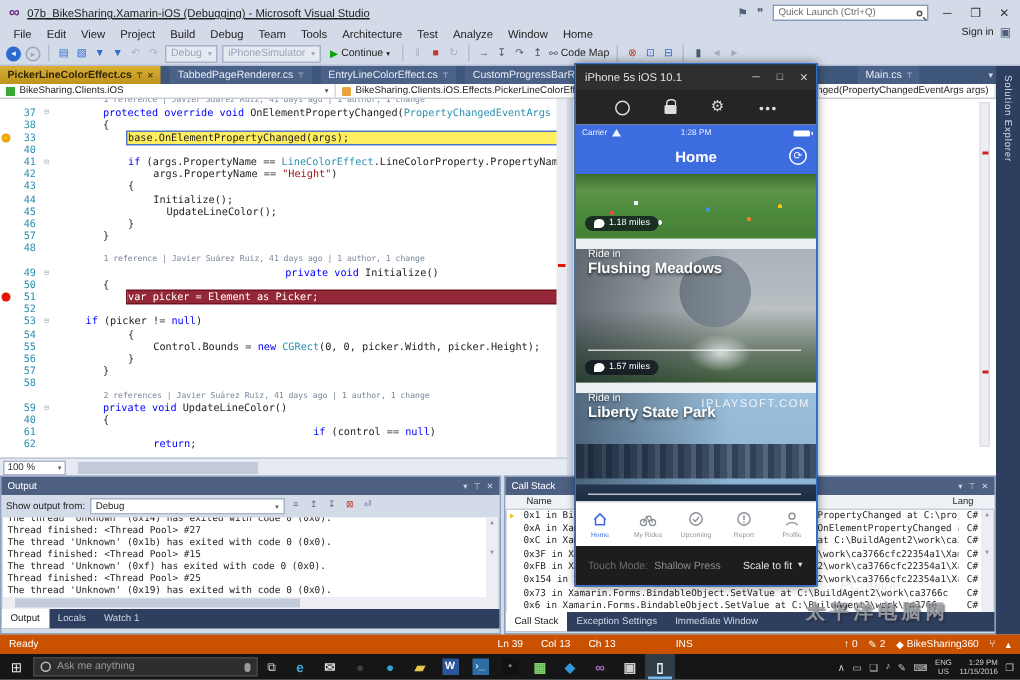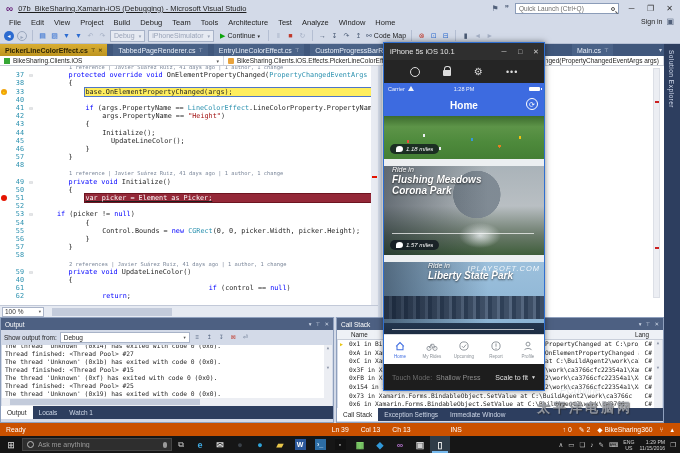--- a/index.html
+++ b/index.html
@@ -156,40 +156,40 @@
   #phone { position:absolute; left:0; top:40px; width:160px; bottom:26px; background:#eceff1; overflow:hidden; }
   #p-status { height:11px; background:#3d6be0; color:#eef2fc; font-size:5.5px; display:flex; align-items:center; padding:0 4px; gap:3px; }
   .wifi { width:0; height:0; border-left:3px solid transparent; border-right:3px solid transparent; border-bottom:5px solid #eef2fc; }
   #p-time { position:absolute; left:0; right:0; text-align:center; }
   .batt { margin-left:auto; width:11px; height:4px; background:#fff; border-radius:1px; position:relative; }
   .batt::after { content:''; position:absolute; right:-2px; top:1px; width:1.5px; height:2px; background:#fff; }
   #p-nav { height:22px; background:#3d6be0; color:#fff; display:flex; align-items:center; justify-content:center; position:relative; }
   #p-nav .nav-title { font-size:10px; font-weight:bold; }
   #p-nav .sync { position:absolute; right:6px; top:4px; width:12px; height:12px; border:1px solid #fff; border-radius:50%; color:#fff; font-size:7px; line-height:11px; text-align:center; }
   #sim-cards { position:absolute; top:33px; left:0; right:0; bottom:30px; overflow:hidden; }
-  .sim-card { position:relative; margin:0 0 3px 0; color:#fff;font-style:italic; }
+  .sim-card { position:relative; margin:0 0 3px 0; color:#fff; }
   .card-0 { height:43px;
     background:
       radial-gradient(circle 1.5px at 15% 60%, #e74c3c 98%, transparent), radial-gradient(circle 1.5px at 35% 75%, #ecf0f1 98%, transparent),
       radial-gradient(circle 1.5px at 55% 55%, #3498db 98%, transparent), radial-gradient(circle 1.5px at 72% 70%, #e67e22 98%, transparent),
       radial-gradient(circle 1.5px at 85% 50%, #f1c40f 98%, transparent), radial-gradient(circle 1.5px at 25% 45%, #ecf0f1 98%, transparent),
       linear-gradient(180deg,#3c6b2e 0%,#5d9448 25%,#4e8a3c 60%,#447f34 100%); }
   .card-1 { height:89px;
     background:
       linear-gradient(90deg, rgba(20,30,40,.5), rgba(20,30,40,0) 65%),
       radial-gradient(ellipse 30px 18px at 60% 78%, rgba(240,244,246,.85), transparent 70%),
       radial-gradient(circle 24px at 58% 32%, rgba(125,136,146,.95) 0 98%, transparent),
       linear-gradient(180deg,#aab3b9 0%,#b9bfc3 45%,#6a7a6a 78%,#3f5e3b 100%); }
   .card-2 { height:89px;
     background:
       linear-gradient(90deg, rgba(10,20,35,.5), rgba(10,20,35,0) 65%),
       repeating-linear-gradient(90deg,#3e4f66 0 5px,#54667e 5px 8px,#2f4057 8px 12px),
       linear-gradient(180deg,#9cc0dc 0%,#84aed0 100%);
     background-size:100% 100%, 100% 26%, 100% 100%;
-    background-position:0 0, 0 52%, 0 0; background-repeat:no-repeat;padding-left:36px; }
+    background-position:0 0, 0 52%, 0 0; background-repeat:no-repeat; }
   .card-2::after { content:''; position:absolute; left:0; right:0; bottom:0; height:32%; background:linear-gradient(180deg,#24364e,#121f33); }
   .card-pre { position:relative; font-size:7px; margin:7px 0 1px 8px; text-shadow:0 1px 2px rgba(0,0,0,.7); z-index:2; }
   .card-title { position:relative; font-size:10px; font-weight:bold; line-height:11px; margin-left:8px; text-shadow:0 1px 2px rgba(0,0,0,.7); z-index:2; }
   .card-divider { position:absolute; left:8px; right:10px; bottom:21px; height:1px; background:rgba(255,255,255,.7); z-index:2; }
   .badge { position:absolute; left:6px; bottom:5px; display:flex; align-items:center; gap:3px; background:rgba(12,18,28,.75); border-radius:8px; padding:2px 6px; font-size:6px; z-index:2; }
   .bubble { width:7px; height:6px; background:#fff; border-radius:50% 50% 50% 0; }
   .card-wm { position:absolute; right:4px; top:2px; font-size:7.5px; letter-spacing:1px; color:rgba(255,255,255,.85); z-index:3; }
   #sim-tabbar { position:absolute; left:0; bottom:0; height:30px; right:0; background:#fff; border-top:1px solid #d7dade; display:flex; }
   .sim-tab { flex:1; display:flex; flex-direction:column; align-items:center; justify-content:center; gap:1px; color:#8a9097; font-size:4.5px; }
   .sim-tab svg { width:12px; height:12px; }
@@ -339,23 +339,23 @@
         <div class="code-line"><span class="gutter"></span><span class="lnum">40</span><span class="fold"></span><span class="ltxt" style="margin-left: 0px;"></span></div>
         <div class="code-line"><span class="gutter"></span><span class="lnum">41</span><span class="fold">⊟</span><span class="ltxt" style="margin-left: 50.4px;"><span class="tk-k">if </span><span class="tk-d">(args.PropertyName == </span><span class="tk-t">LineColorEffect</span><span class="tk-d">.LineColorProperty.PropertyName ||</span></span></div>
         <div class="code-line"><span class="gutter"></span><span class="lnum">42</span><span class="fold"></span><span class="ltxt" style="margin-left: 67.2px;"><span class="tk-d">args.PropertyName == </span><span class="tk-s">"Height"</span><span class="tk-d">)</span></span></div>
         <div class="code-line"><span class="gutter"></span><span class="lnum">43</span><span class="fold"></span><span class="ltxt" style="margin-left: 50.4px;"><span class="tk-d">{</span></span></div>
         <div class="code-line"><span class="gutter"></span><span class="lnum">44</span><span class="fold"></span><span class="ltxt" style="margin-left: 67.2px;"><span class="tk-d">Initialize();</span></span></div>
         <div class="code-line"><span class="gutter"></span><span class="lnum">45</span><span class="fold"></span><span class="ltxt" style="margin-left: 76px;"><span class="tk-d">UpdateLineColor();</span></span></div>
         <div class="code-line"><span class="gutter"></span><span class="lnum">46</span><span class="fold"></span><span class="ltxt" style="margin-left: 50.4px;"><span class="tk-d">}</span></span></div>
         <div class="code-line"><span class="gutter"></span><span class="lnum">57</span><span class="fold"></span><span class="ltxt" style="margin-left: 33.6px;"><span class="tk-d">}</span></span></div>
         <div class="code-line"><span class="gutter"></span><span class="lnum">48</span><span class="fold"></span><span class="ltxt" style="margin-left: 0px;"></span></div>
         <div class="codelens">1 reference | Javier Suárez Ruiz, 41 days ago | 1 author, 1 change</div>
-        <div class="code-line"><span class="gutter"></span><span class="lnum">49</span><span class="fold">⊟</span><span class="ltxt" style="margin-left: 33.6px;"><span class="tk-k">private void </span><span class="tk-d">Initialize()</span></span></div>
+        <div class="code-line"><span class="gutter"></span><span class="lnum">49</span><span class="fold">⊟</span><span class="ltxt" style="margin-left: 33.6px; text-align: center;"><span class="tk-k">private void </span><span class="tk-d">Initialize()</span></span></div>
         <div class="code-line"><span class="gutter"></span><span class="lnum">50</span><span class="fold"></span><span class="ltxt" style="margin-left: 33.6px;"><span class="tk-d">{</span></span></div>
-        <div class="code-line"><span class="gutter"><span class="bp-dot"></span></span><span class="lnum">51</span><span class="fold"></span><span class="ltxt hl-red" style="margin-left: 50.4px; text-decoration: underline;"><span class="tk-d">var picker = Element as Picker;</span></span></div>
+        <div class="code-line"><span class="gutter"><span class="bp-dot"></span></span><span class="lnum">51</span><span class="fold"></span><span class="ltxt hl-red" style="margin-left: 50.4px;"><span class="tk-d">var picker = Element as Picker;</span></span></div>
         <div class="code-line"><span class="gutter"></span><span class="lnum">52</span><span class="fold"></span><span class="ltxt" style="margin-left: 0px;"></span></div>
         <div class="code-line"><span class="gutter"></span><span class="lnum">53</span><span class="fold">⊟</span><span class="ltxt" style="margin-left: 22px;"><span class="tk-k">if </span><span class="tk-d">(picker != </span><span class="tk-k">null</span><span class="tk-d">)</span></span></div>
         <div class="code-line"><span class="gutter"></span><span class="lnum">54</span><span class="fold"></span><span class="ltxt" style="margin-left: 50.4px;"><span class="tk-d">{</span></span></div>
         <div class="code-line"><span class="gutter"></span><span class="lnum">55</span><span class="fold"></span><span class="ltxt" style="margin-left: 67.2px;"><span class="tk-d">Control.Bounds = </span><span class="tk-k">new </span><span class="tk-t">CGRect</span><span class="tk-d">(0, 0, picker.Width, picker.Height);</span></span></div>
         <div class="code-line"><span class="gutter"></span><span class="lnum">56</span><span class="fold"></span><span class="ltxt" style="margin-left: 50.4px;"><span class="tk-d">}</span></span></div>
         <div class="code-line"><span class="gutter"></span><span class="lnum">57</span><span class="fold"></span><span class="ltxt" style="margin-left: 33.6px;"><span class="tk-d">}</span></span></div>
         <div class="code-line"><span class="gutter"></span><span class="lnum">58</span><span class="fold"></span><span class="ltxt" style="margin-left: 0px;"></span></div>
         <div class="codelens">2 references | Javier Suárez Ruiz, 41 days ago | 1 author, 1 change</div>
         <div class="code-line"><span class="gutter"></span><span class="lnum">59</span><span class="fold">⊟</span><span class="ltxt" style="margin-left: 33.6px;"><span class="tk-k">private void </span><span class="tk-d">UpdateLineColor()</span></span></div>
         <div class="code-line"><span class="gutter"></span><span class="lnum">40</span><span class="fold"></span><span class="ltxt" style="margin-left: 33.6px;"><span class="tk-d">{</span></span></div>
@@ -535,21 +535,20 @@
       <div id="sim-cards">
           <div class="sim-card card-0">
             <div class="badge">
               <span class="bubble"></span>
               <span>1.18 miles</span>
             </div>
           </div>
           <div class="sim-card card-1">
             <div class="card-pre">Ride in</div>
             <div class="card-title">Flushing Meadows</div>
-            <div class="card-title">Corona Park</div>
             <div class="card-divider"></div>
             <div class="badge">
               <span class="bubble"></span>
               <span>1.57 miles</span>
             </div>
           </div>
           <div class="sim-card card-2">
             <div class="card-wm">IPLAYSOFT.COM</div>
             <div class="card-pre">Ride in</div>
             <div class="card-title">Liberty State Park</div>

